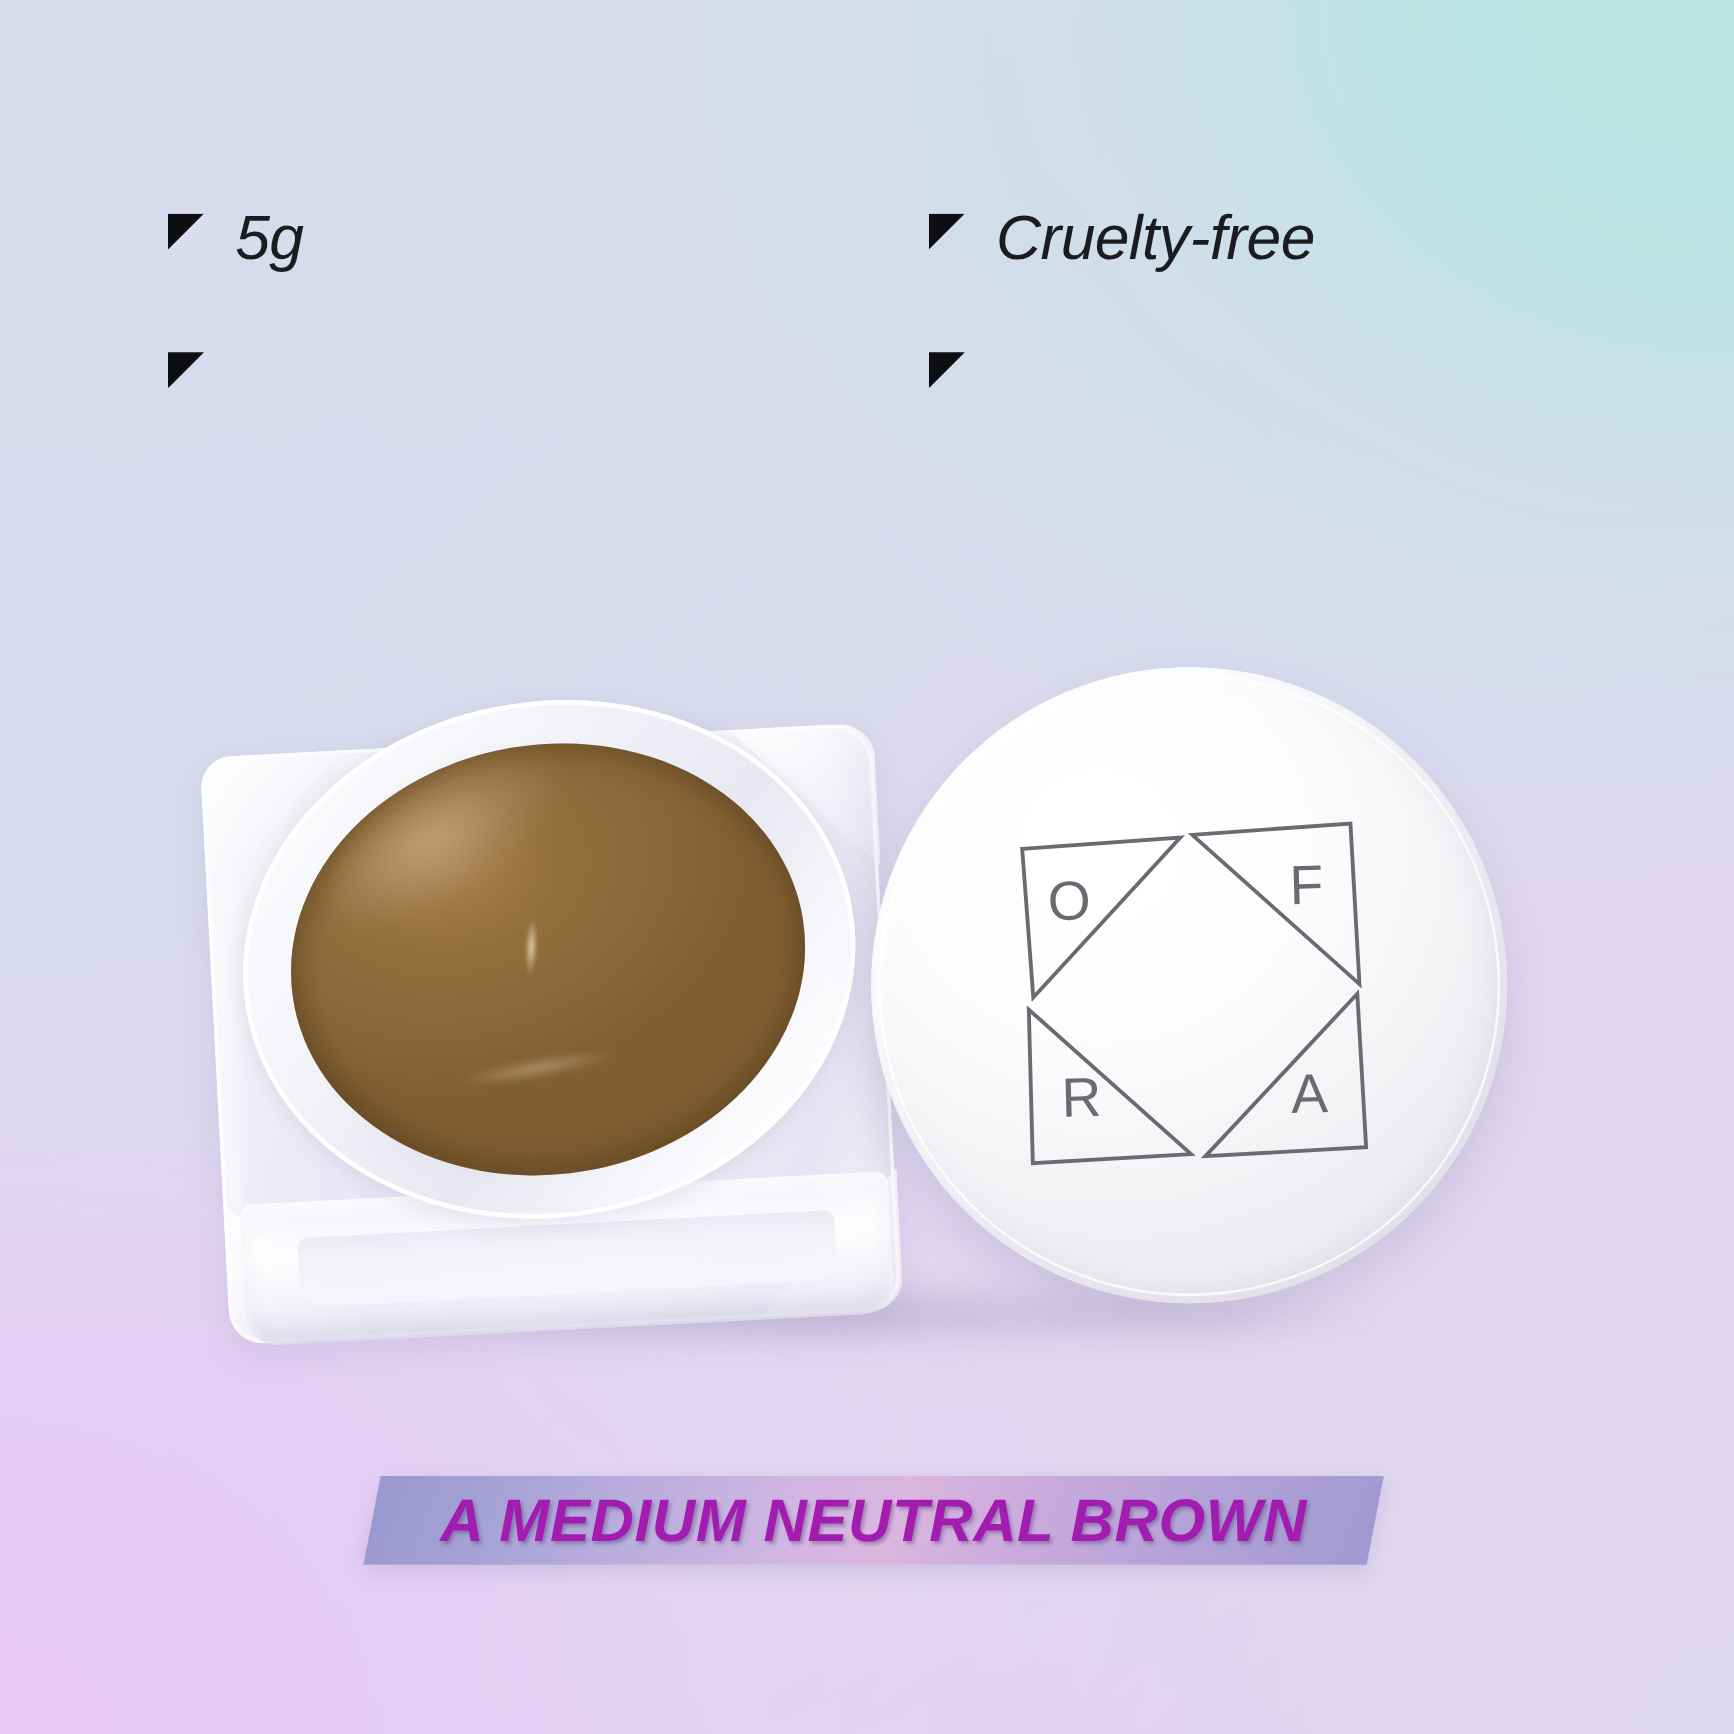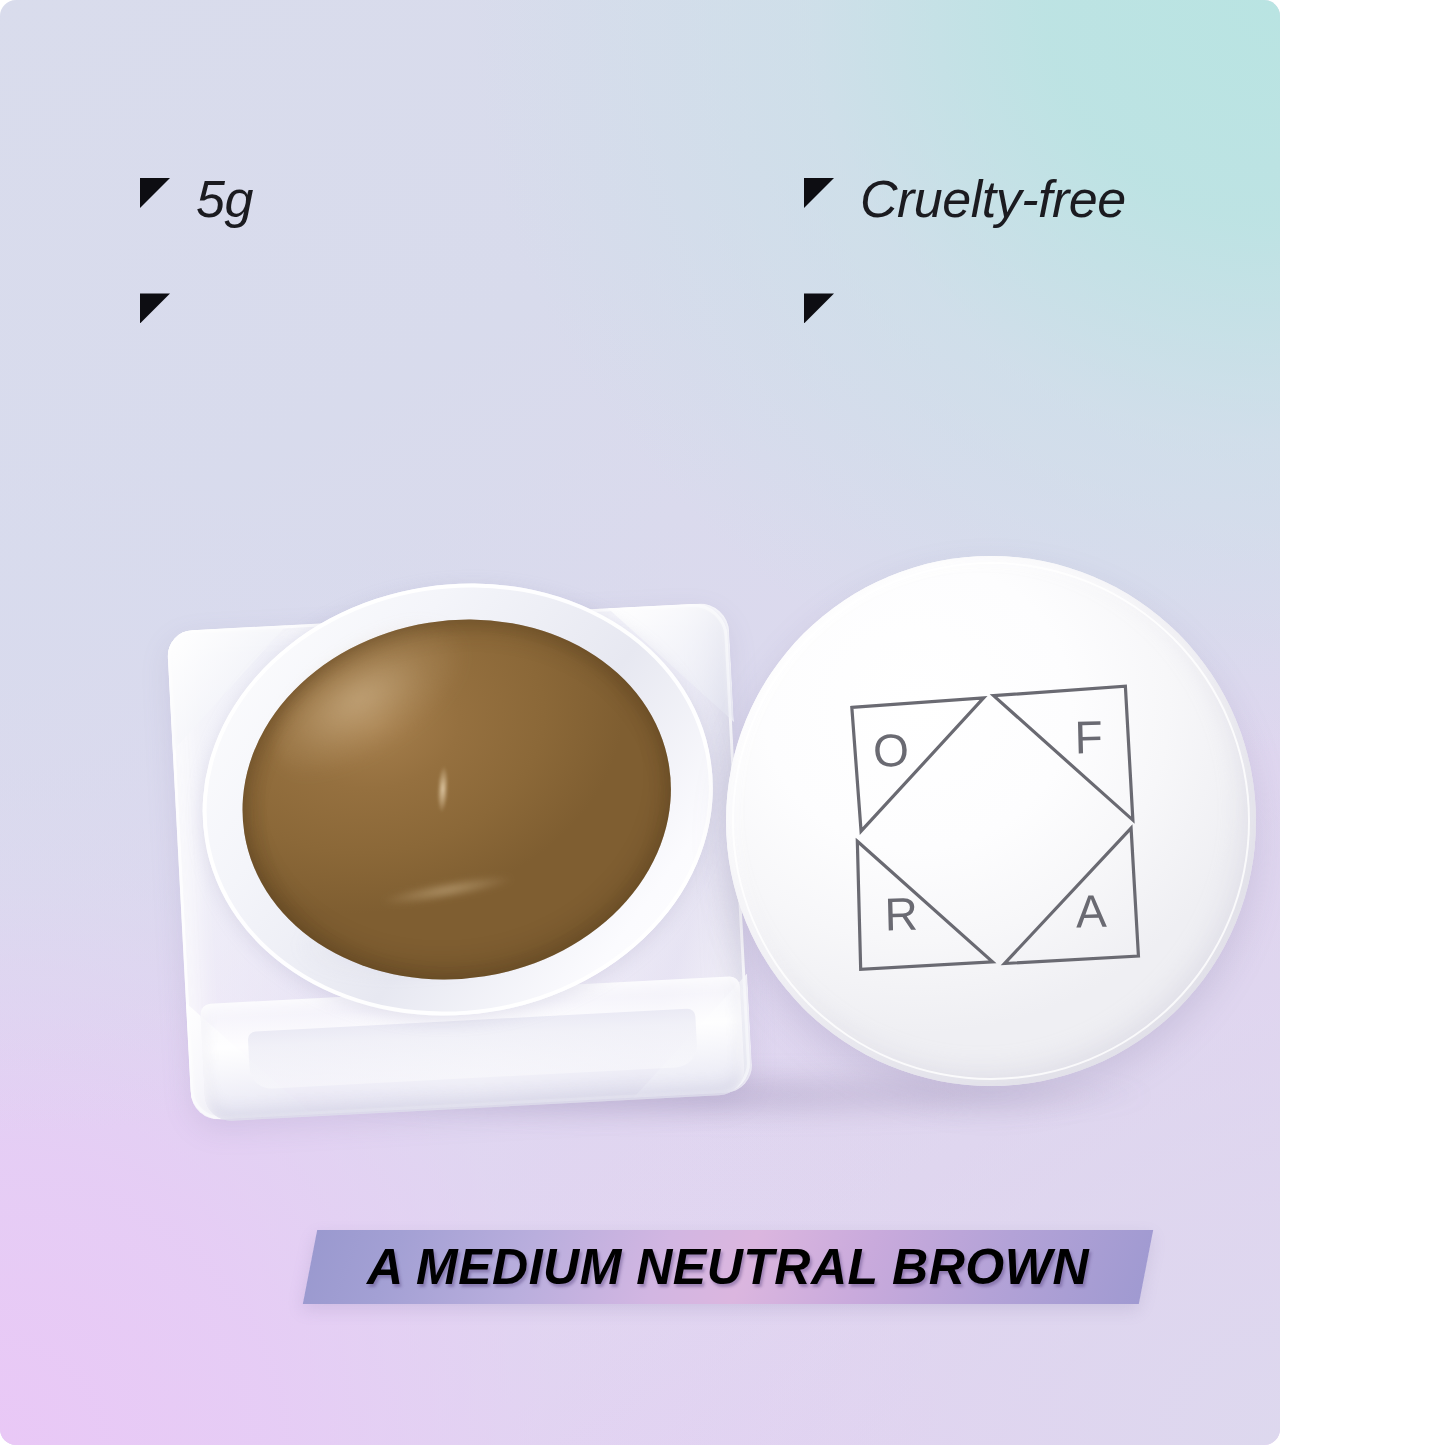--- a/index.html
+++ b/index.html
@@ -2,25 +2,24 @@
 <html><head>
 <meta charset="utf-8">
 <style>
   html, body {
     margin: 0;
     padding: 0;
     background: #ffffff;
   }
   #canvas {
     position: relative;
-    width: 1280px;
+    width: 1445px;
     height: 1445px;
     overflow: hidden;
     font-family: "Liberation Sans", sans-serif;
-    border-radius: 16px;
   }
 
   
   .bg-base {
     position: absolute;
     inset: 0;
     background:
       radial-gradient(115% 95% at 100% 0%,   rgba(185,228,226,1) 0%,  rgba(185,228,226,0.88) 16%, rgba(199,226,231,0.55) 32%, rgba(215,222,236,0.0) 55%),
       radial-gradient(120% 110% at 0% 100%,  rgba(233,200,246,1) 0%,  rgba(231,203,246,0.85) 18%, rgba(226,212,243,0.45) 36%, rgba(219,218,238,0.0) 62%),
       radial-gradient(110% 100% at 100% 100%, rgba(221,216,238,1) 0%, rgba(221,216,238,0.7) 22%, rgba(221,216,238,0.0) 52%),
@@ -33,21 +32,21 @@
   }
 
   
   .features {
     position: absolute;
     left: 0; top: 0;
     width: 100%;
   }
   .feat-col { position: absolute; }
   .feat-col.left  { left: 140px; top: 168px; width: 560px; }
-  .feat-col.right { left: 804px; top: 168px; width: 520px; }
+  .feat-col.right { left: 774px; top: 168px; width: 520px; }
 
   .feat-item {
     position: relative;
     display: flex;
     align-items: flex-start;
     margin-bottom: 52px;
   }
   .feat-bullet {
     width: 30px;
     height: 30px;
@@ -293,21 +292,21 @@
     top: 1230px;
     width: 836px;
     height: 74px;
     display: flex;
     align-items: center;
     justify-content: center;
     font-style: italic;
     font-weight: 700;
     font-size: 50px;
     letter-spacing: 0.5px;
-    color: #000000;
+    color: #a21caf;
     text-shadow: 2px 3px 3px rgba(90,72,130,0.45);
     white-space: nowrap;
     pointer-events: none;
   }
 </style>
 </head>
 <body>
 
 <div id="canvas">
 

